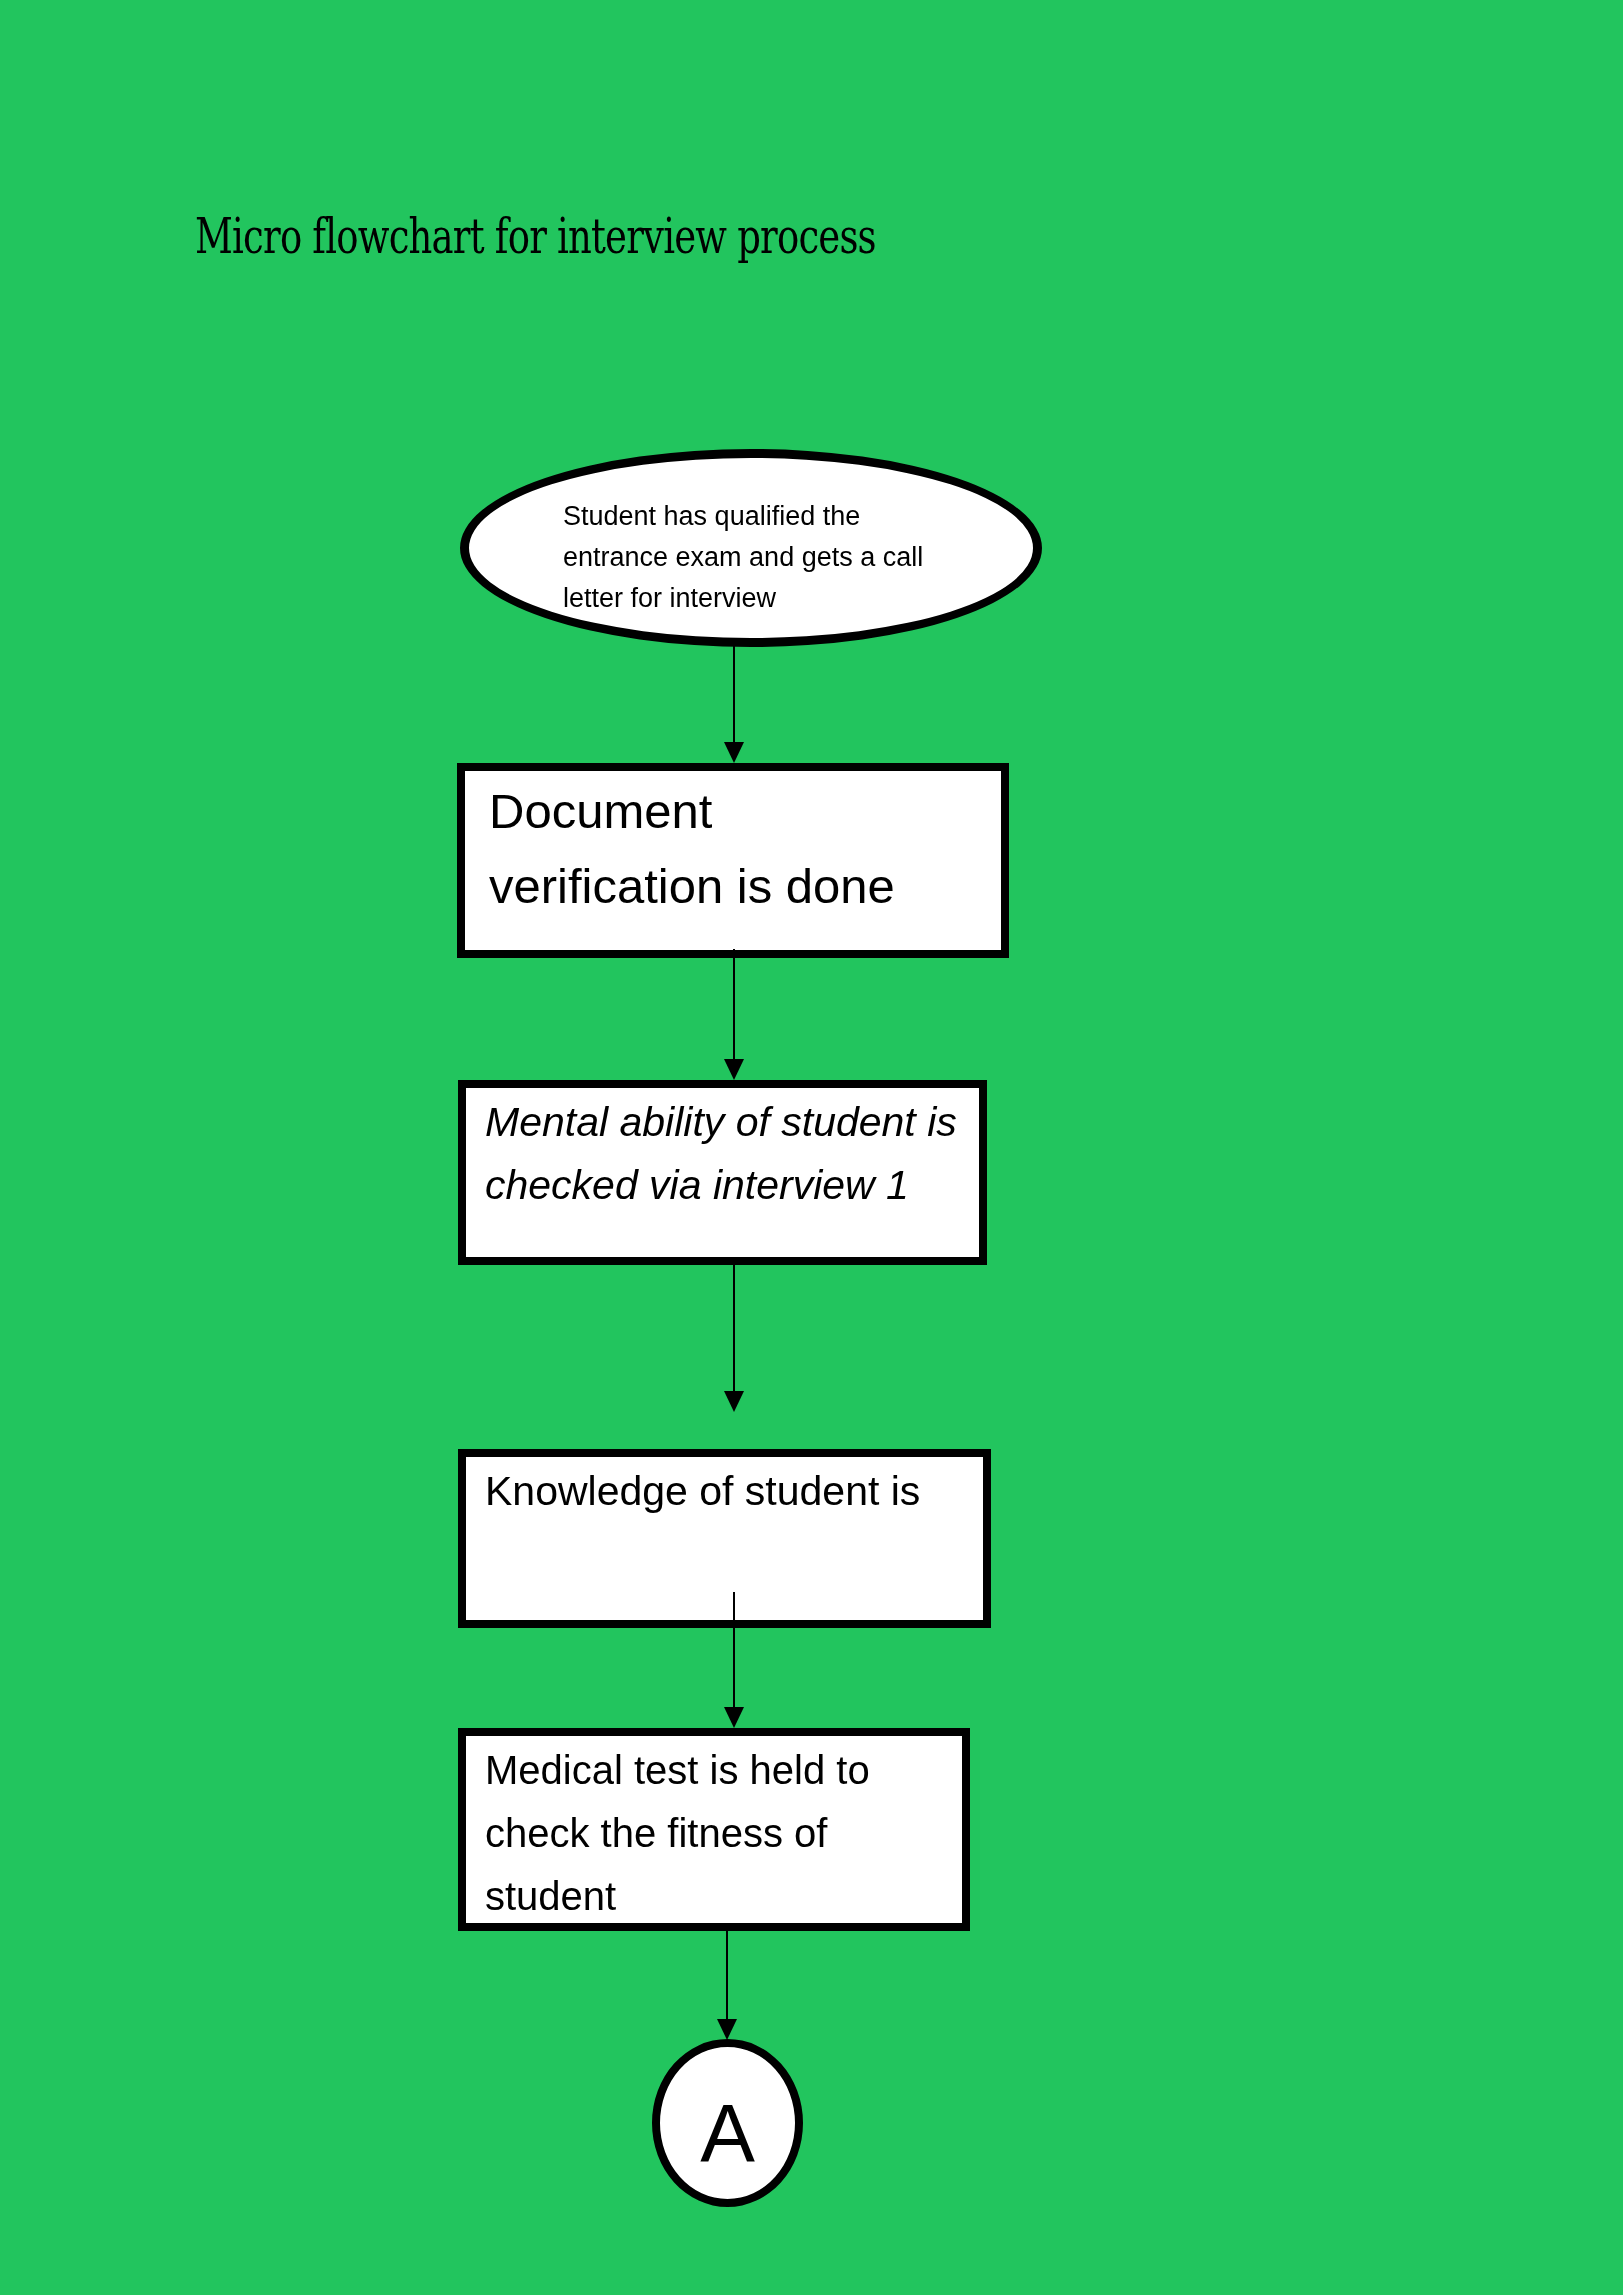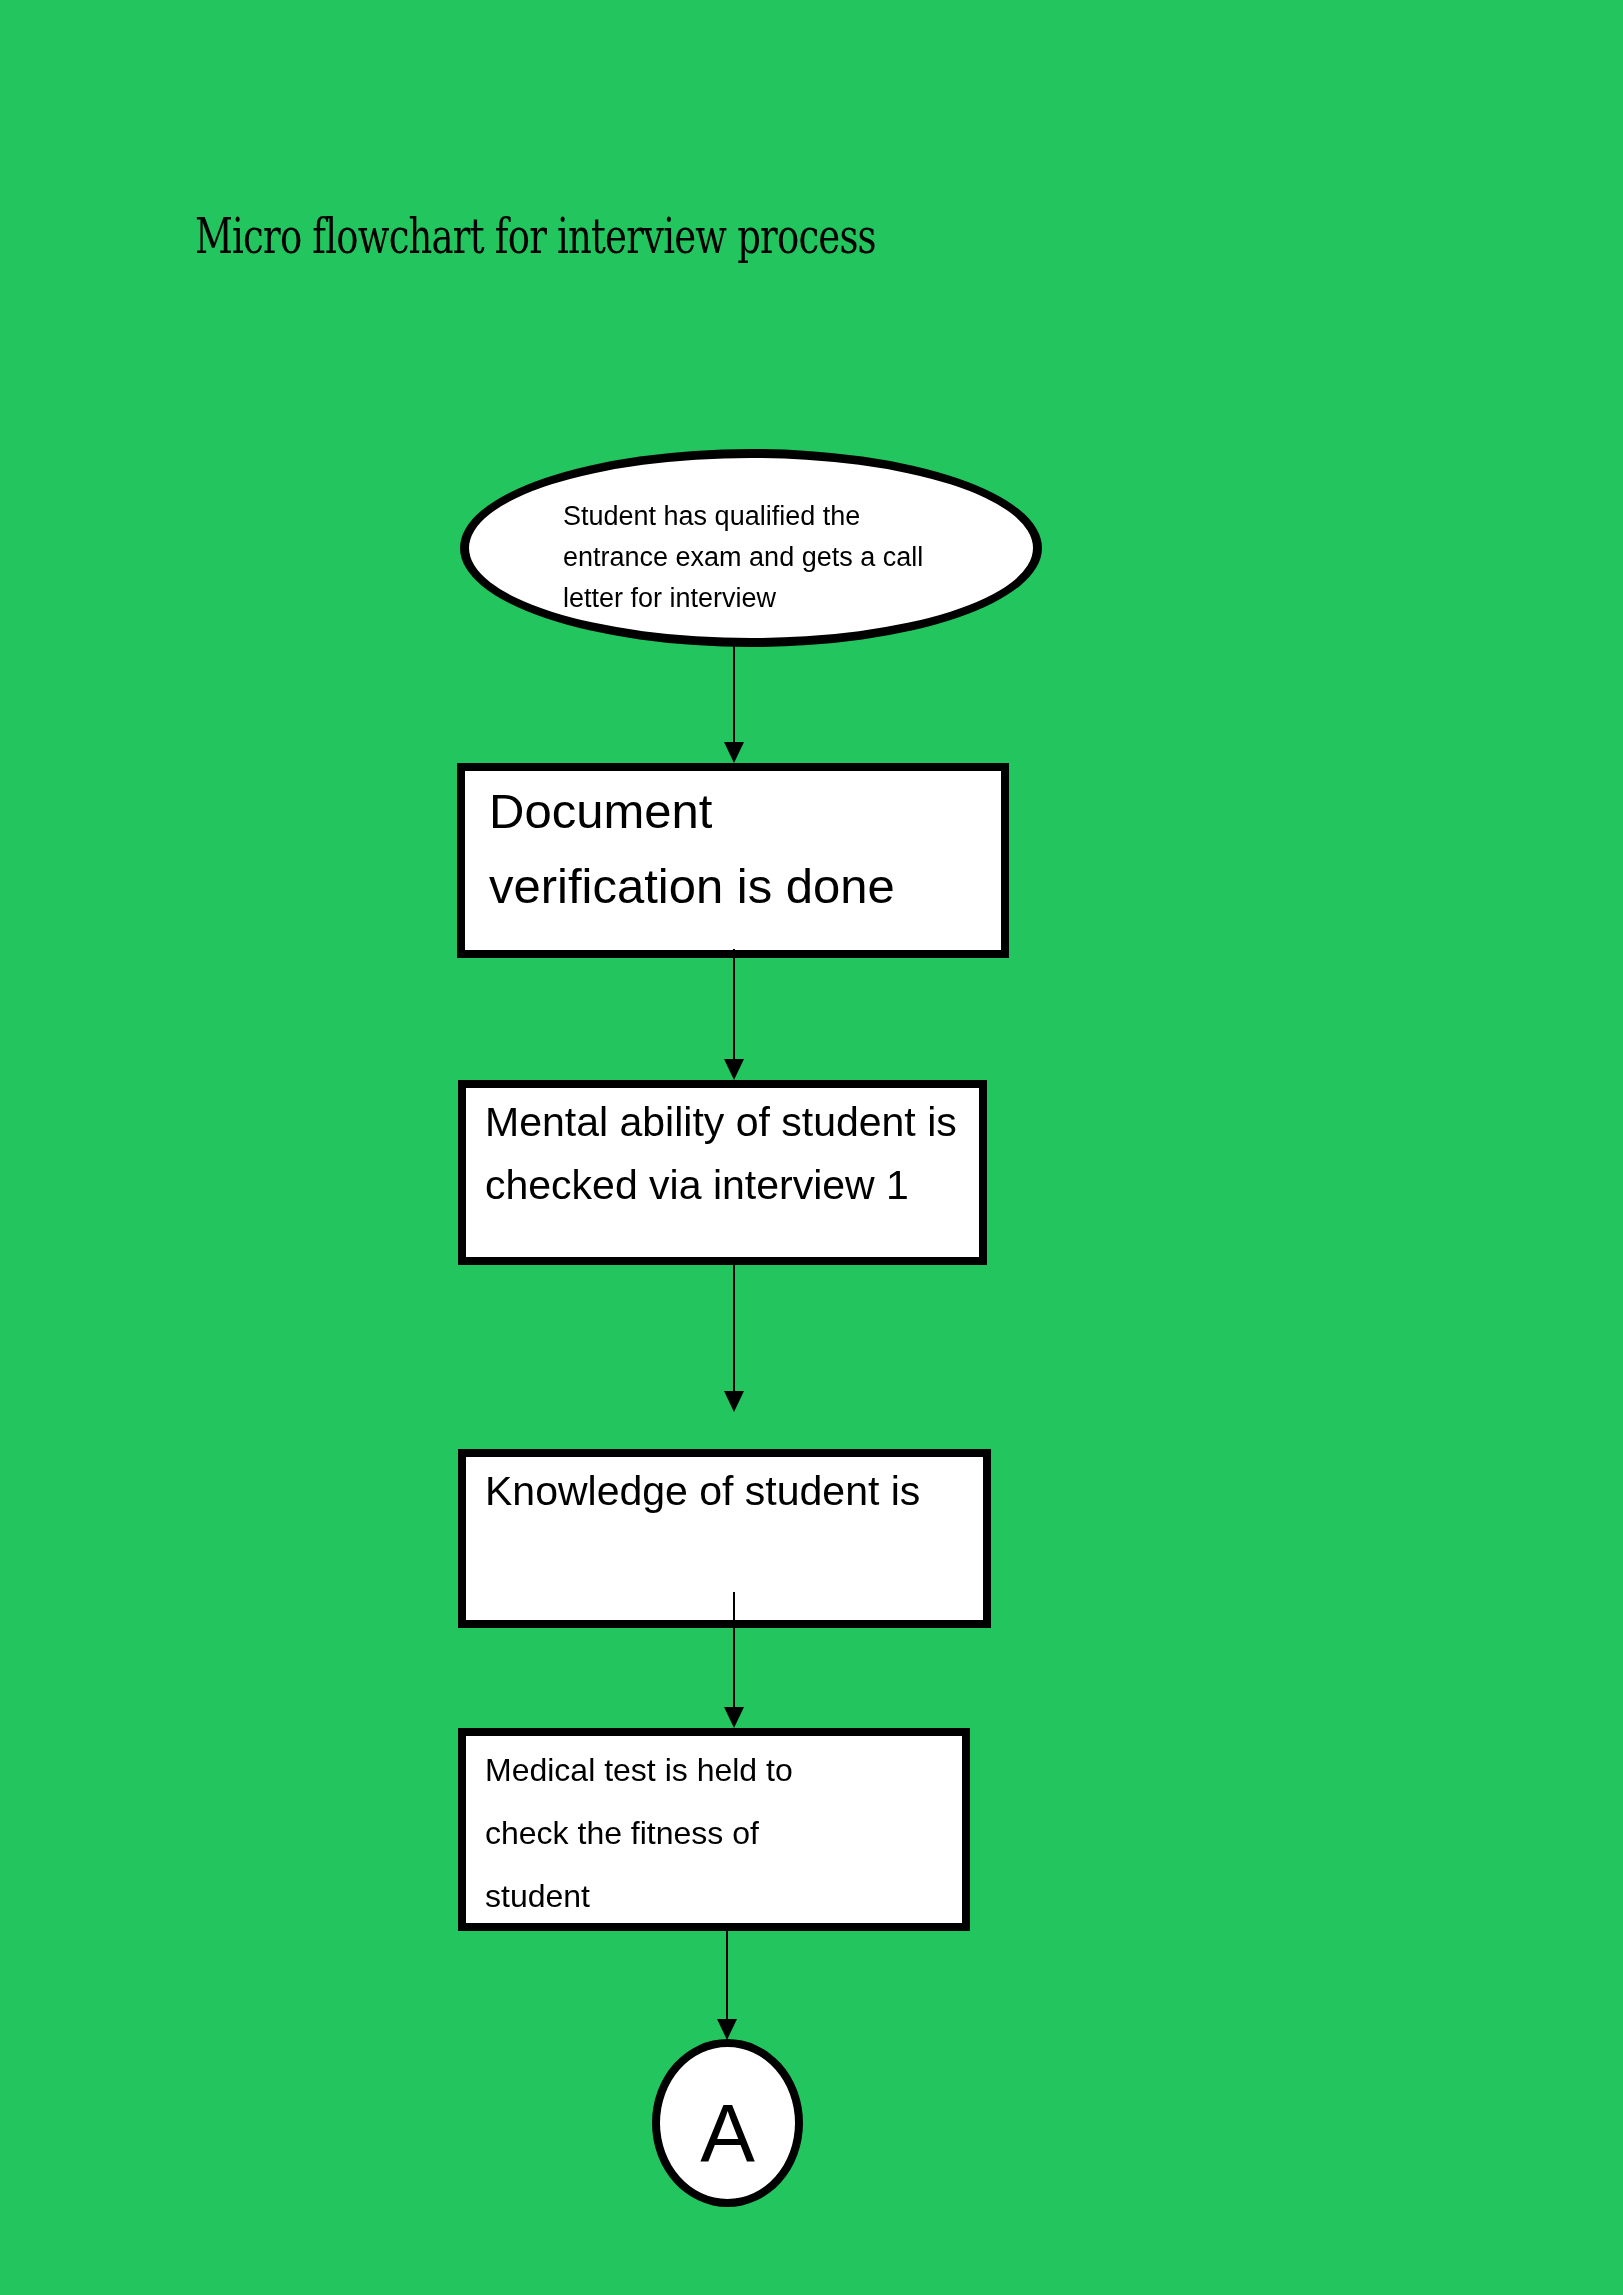--- a/index.html
+++ b/index.html
@@ -32,23 +32,23 @@
   }
   .ellipse-text {
     position: absolute; left: 94px; top: 38px;
     font-size: 27px; line-height: 41px;
   }
   .box {
     border: 8px solid #000000;
   }
   .box .txt { white-space: nowrap; }
   .box1 { left: 457px; top: 763px;  width: 552px; height: 195px; padding: 3.2px 0 0 24px; font-size: 49px; line-height: 75px; }
-  .box2 { left: 458px; top: 1080px; width: 529px; height: 185px; padding: 3.2px 0 0 19px; font-size: 41px; line-height: 63px; }
+  .box2 { left: 458px; top: 1080px; width: 529px; height: 185px; padding: 3.2px 0 0 19px; font-size: 41px; line-height: 63px; font-style: italic; }
   .box3 { left: 458px; top: 1412px; width: 533px; height: 179px; padding: 3.2px 0 0 19px; font-size: 41px; line-height: 63px; margin-top: 37px; }
-  .box4 { left: 458px; top: 1728px; width: 512px; height: 203px; padding: 3.2px 0 0 19px; font-size: 32px; line-height: 63px; }
+  .box4 { left: 458px; top: 1728px; width: 512px; height: 203px; padding: 3.2px 0 0 19px; font-size: 40px; line-height: 63px; }
   .circleA {
     left: 652px; top: 2039px; width: 151px; height: 168px;
     border: 8px solid #000000;
     border-radius: 50%;
     display: flex; align-items: center; justify-content: center;
   }
   .circleA .label {
     font-size: 82px;
     transform: translateY(9.5px);
   }

